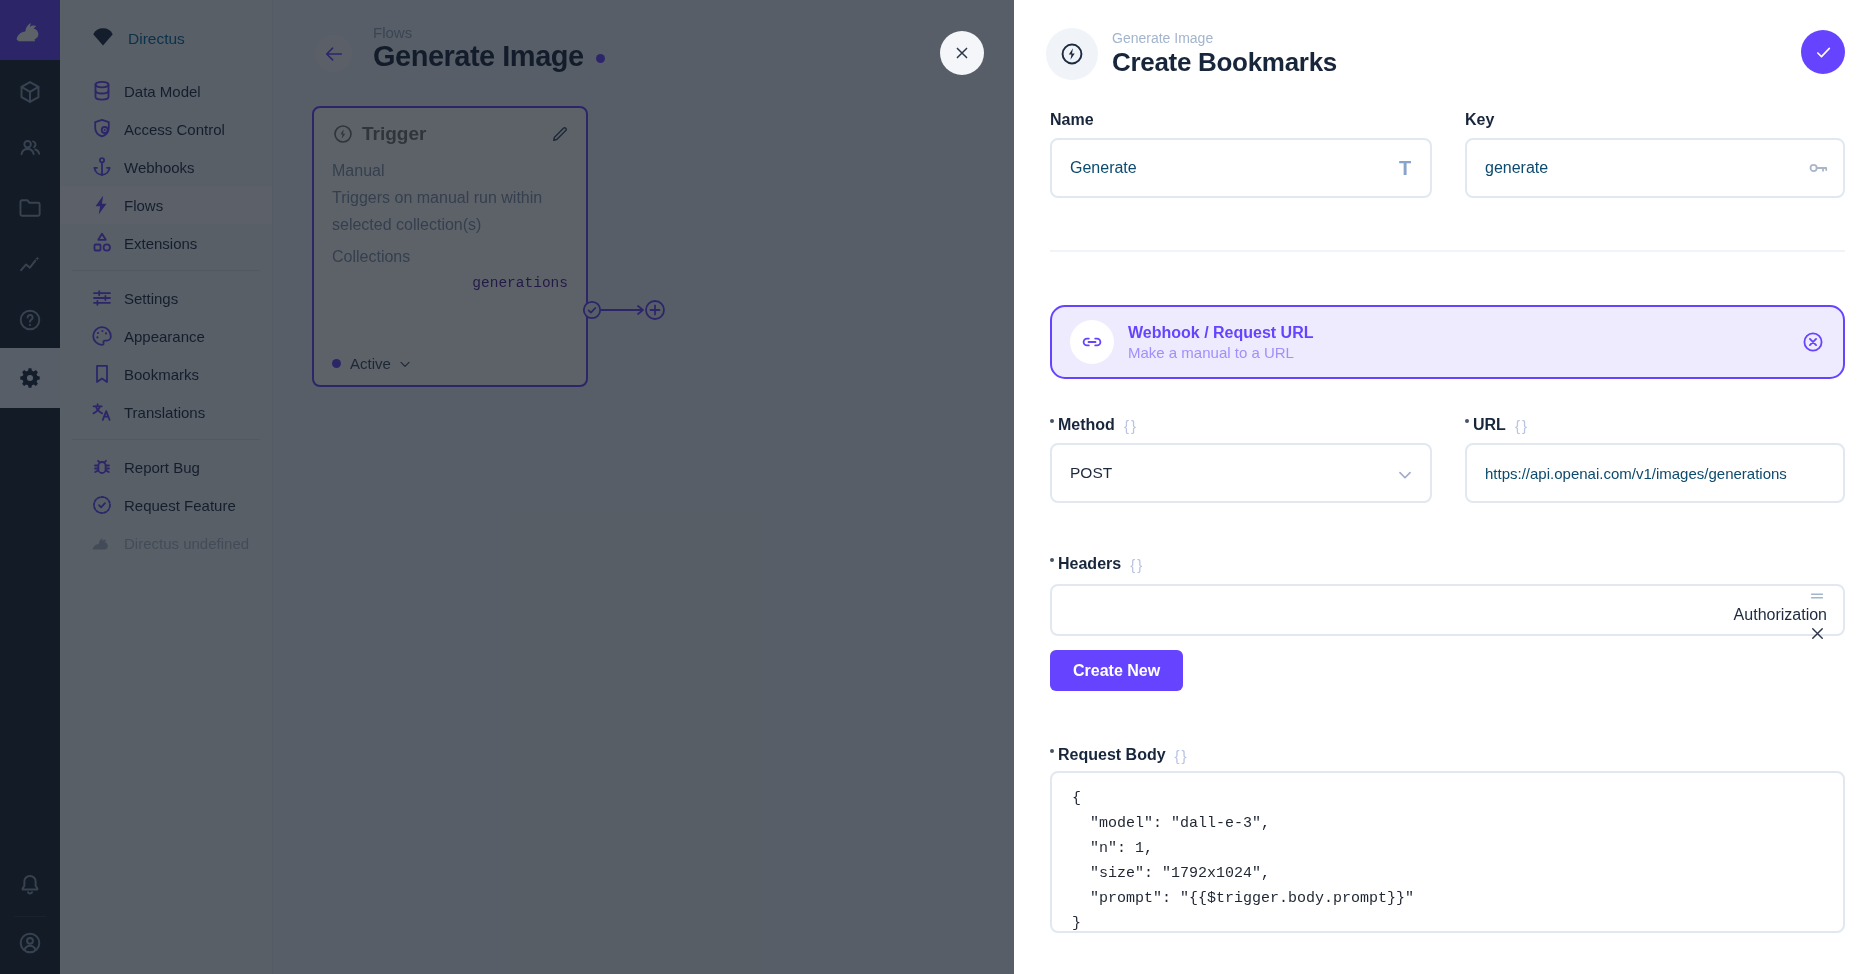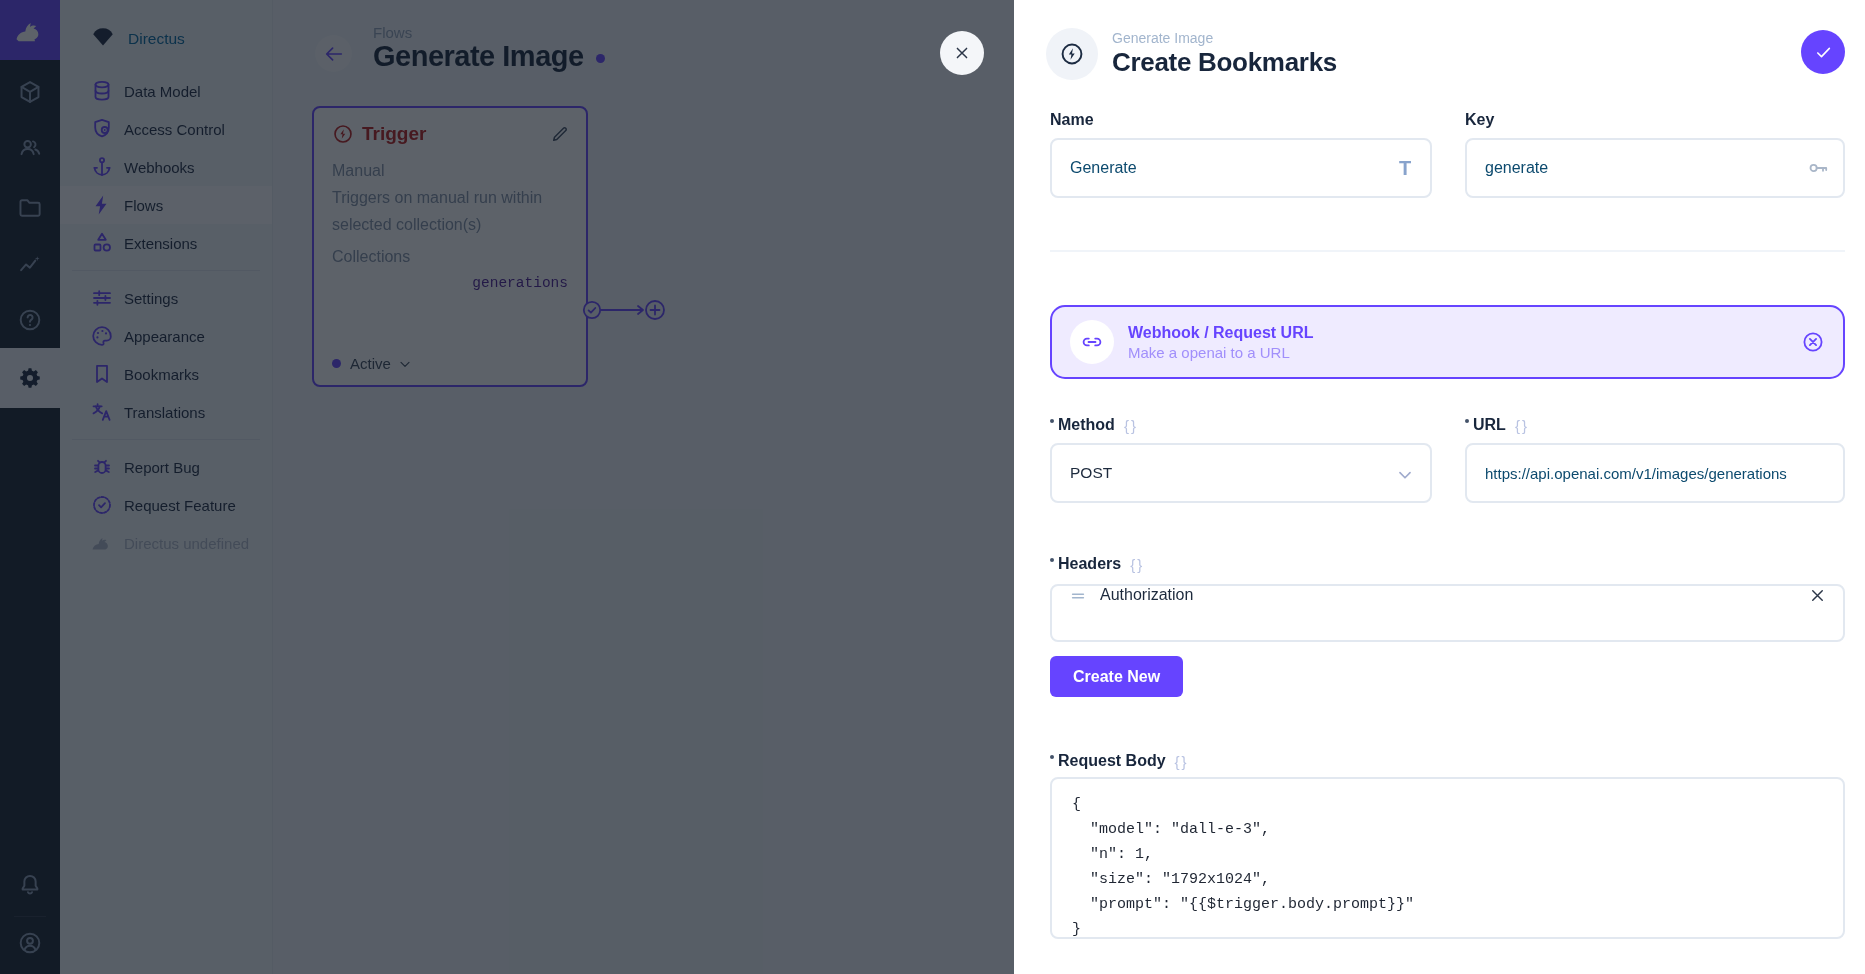--- a/index.html
+++ b/index.html
@@ -33,21 +33,21 @@
   .back-btn { position:absolute; left:42px; top:35px; width:37px; height:37px; border-radius:50%;
     background:rgba(255,255,255,0.55); display:flex; align-items:center; justify-content:center; color:#6644ff; cursor:pointer; }
   .back-btn svg { width:22px; height:22px; }
   .crumb { position:absolute; left:100px; top:24px; font-size:15px; color:#93a3ba; }
   .page-title-row { position:absolute; left:100px; top:40px; display:flex; align-items:center; }
   .page-title { font-size:29px; font-weight:700; color:#18263c; letter-spacing:-0.5px; }
   .unsaved-dot { width:9px; height:9px; border-radius:50%; background:#6644ff; margin-left:12px; margin-top:4px; }
 
   .trigger-card { position:absolute; left:39px; top:106px; width:276px; height:281px; background:#fff;
     border:2px solid #6644ff; border-radius:8px; padding:15px 18px; cursor:pointer; }
-  .tc-head { display:flex; align-items:center; color:#b91c1c; }
+  .tc-head { display:flex; align-items:center; color:#737373; }
   .tc-head .tc-icon { width:22px; height:22px; }
   .tc-title { margin-left:8px; font-size:19px; font-weight:700; }
   .tc-pencil { position:absolute; right:16px; top:16px; width:20px; height:20px; color:#3e4c61; cursor:pointer; }
   .tc-lines { margin-top:12px; font-size:16px; line-height:27px; color:#8392a8; }
   .tc-sub { margin-top:7px; font-size:16px; line-height:24px; color:#8392a8; }
   .tc-mono { font-family:"Liberation Mono", monospace; font-size:14.5px; color:#4c1d95; margin-top:2px;text-align:right; }
   .tc-status { position:absolute; left:18px; bottom:13px; display:flex; align-items:center; cursor:pointer; }
   .tc-status .st-dot { width:9px; height:9px; border-radius:50%; background:#6644ff; }
   .tc-status .st-label { margin-left:9px; font-size:15px; font-weight:500; color:#3d4a5c; }
   .tc-status .st-chev { width:16px; height:16px; margin-left:6px; color:#3d4a5c; }
@@ -99,22 +99,22 @@
   .wc-circle { width:44px; height:44px; border-radius:50%; background:#fff; display:flex;
     align-items:center; justify-content:center; color:#6644ff; flex:0 0 44px; }
   .wc-circle svg { width:24px; height:24px; }
   .wc-text { margin-left:14px; }
   .wc-title { font-size:16px; font-weight:700; color:#6644ff; }
   .wc-sub { font-size:15px; color:#a18ffb; margin-top:2px; }
   .wc-disable { margin-left:auto; width:24px; height:24px; color:#6644ff; cursor:pointer; }
 
   .mt36 { margin-top:36px; } .mt51 { margin-top:51px; } .mt54 { margin-top:54px; }
 
-  .headers-row { margin-top:10px; height:58px; border:2px solid #e2e8f0; border-radius:8px;
-    display:flex; align-items:flex-start; padding:0 16px; }
+  .headers-row { margin-top:10px; height:52px; border:2px solid #e2e8f0; border-radius:8px;
+    display:flex; align-items:flex-end; padding:0 16px;flex-direction:column; }
   .drag-handle { width:20px; height:20px; color:#a2b5cd; cursor:grab; }
   .hr-value { margin-left:12px; font-size:16px; color:#1d2a3d; flex:1; }
   .hr-x { width:19px; height:19px; color:#2b3648; cursor:pointer; }
 
   .create-btn { margin-top:14px; display:inline-block; height:41px; background:#6644ff; color:#fff;
     border:none; border-radius:6px; font-size:16px; font-weight:700; padding:0 23px;
     font-family:"Liberation Sans", sans-serif; cursor:pointer; }
 
   .code-block { margin-top:6px; height:162px; border:2px solid #e2e8f0; border-radius:8px;
     padding:13px 20px; overflow:hidden; cursor:text; }
@@ -408,21 +408,21 @@
 
       
       <div class="webhook-card">
         <div class="wc-circle">
           <svg viewBox="0 0 24 24" stroke-width="2">
               <path d="M8.8 8.6H7a3.4 3.4 0 000 6.8h1.8M15.2 8.6H17a3.4 3.4 0 010 6.8h-1.8M8.5 12h7"></path>
             </svg>
         </div>
         <div class="wc-text">
           <div class="wc-title">Webhook / Request URL</div>
-          <div class="wc-sub">Make a openai to a URL</div>
+          <div class="wc-sub">Make a manual to a URL</div>
         </div>
         <span class="wc-disable">
           <svg viewBox="0 0 24 24">
               <circle cx="12" cy="12" r="8.6"></circle>
               <path d="M8.9 8.9l6.2 6.2M15.1 8.9l-6.2 6.2"></path>
             </svg>
         </span>
       </div>
 
       

